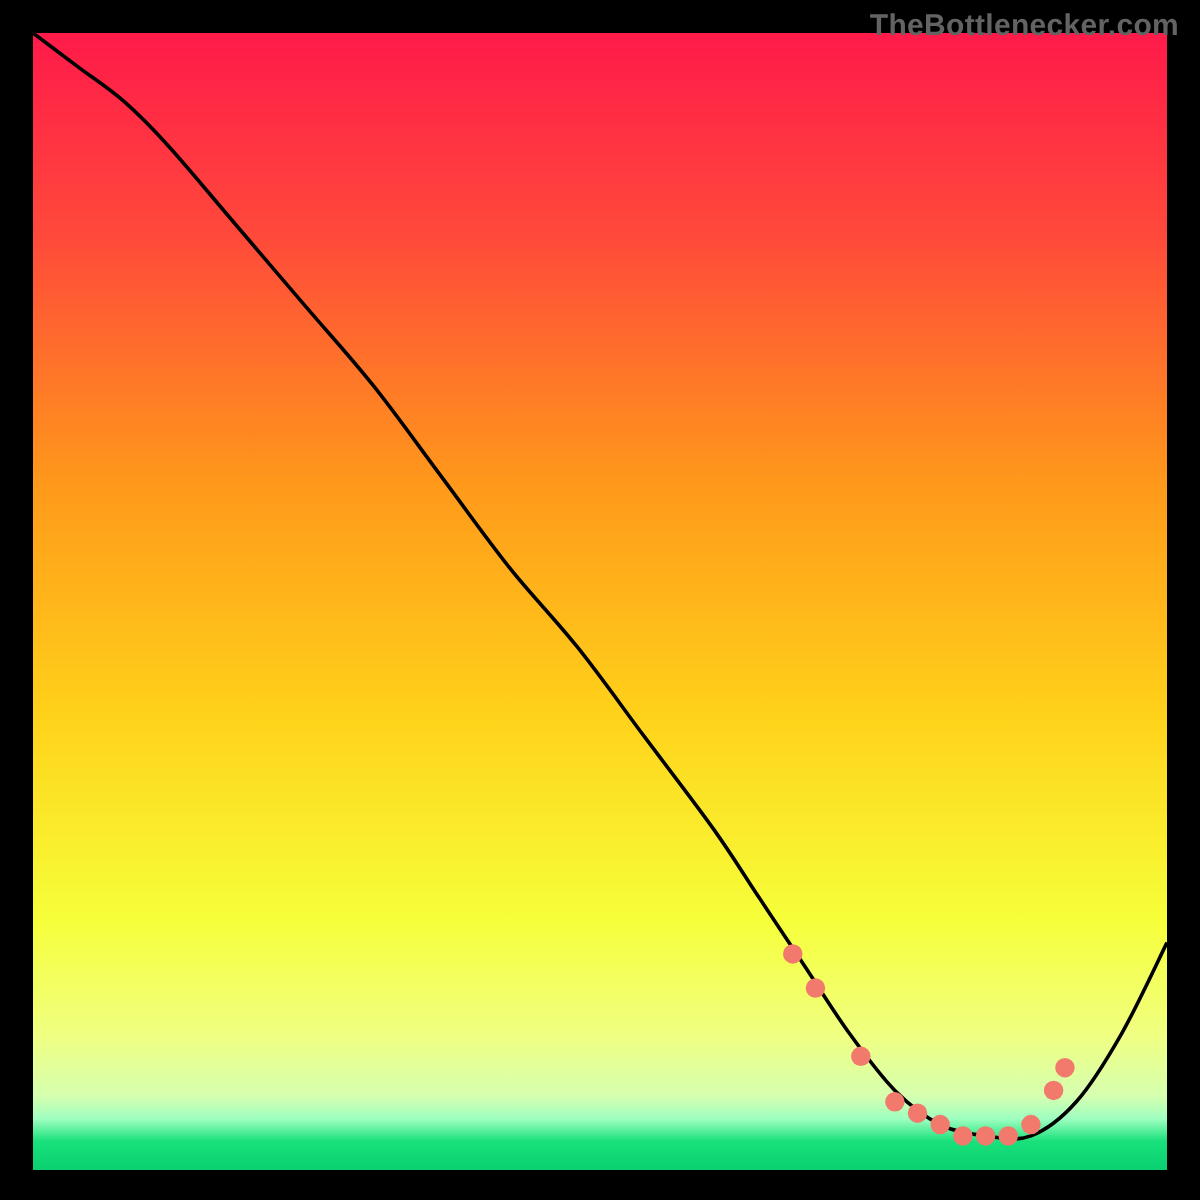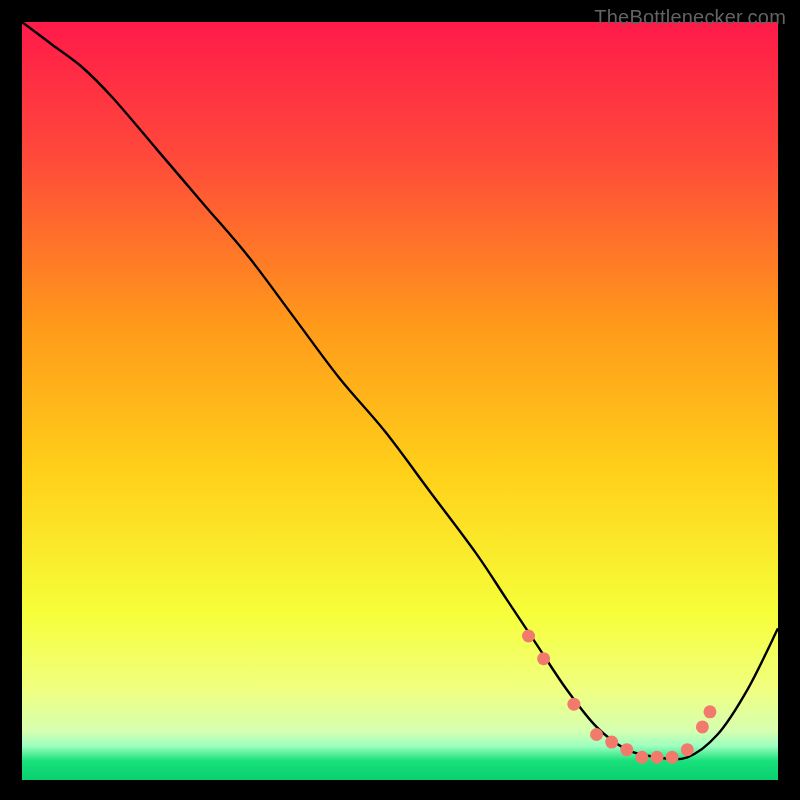--- a/index.html
+++ b/index.html
@@ -1,19 +1,19 @@
 <!DOCTYPE html>
 <html><head>
 <meta charset="utf-8">
 <style>
 *{margin:0;padding:0;box-sizing:border-box}
 body{background:#000;width:800px;height:800px;overflow:hidden;font-family:Arial,sans-serif}
 .frame{position:absolute;left:22px;top:22px;width:756px;height:758px;background:#000}
 .plot{position:absolute;left:0;top:0;width:756px;height:758px}
-.watermark{position:absolute;right:14px;top:6px;color:#636363;font-size:20px;font-weight:400;letter-spacing:.2px}
+.watermark{position:absolute;right:14px;top:6px;color:#636363;font-size:20px;font-weight:700;letter-spacing:.2px}
 svg{display:block}
 </style>
 </head>
 <body>
 
 <div class="frame">
   <svg class="plot" viewBox="0 0 756 758" preserveAspectRatio="none">
     <defs>
       <linearGradient id="bg-grad" x1="0" y1="0" x2="0" y2="1">
         <stop offset="0" stop-color="#ff1a4a"></stop>

